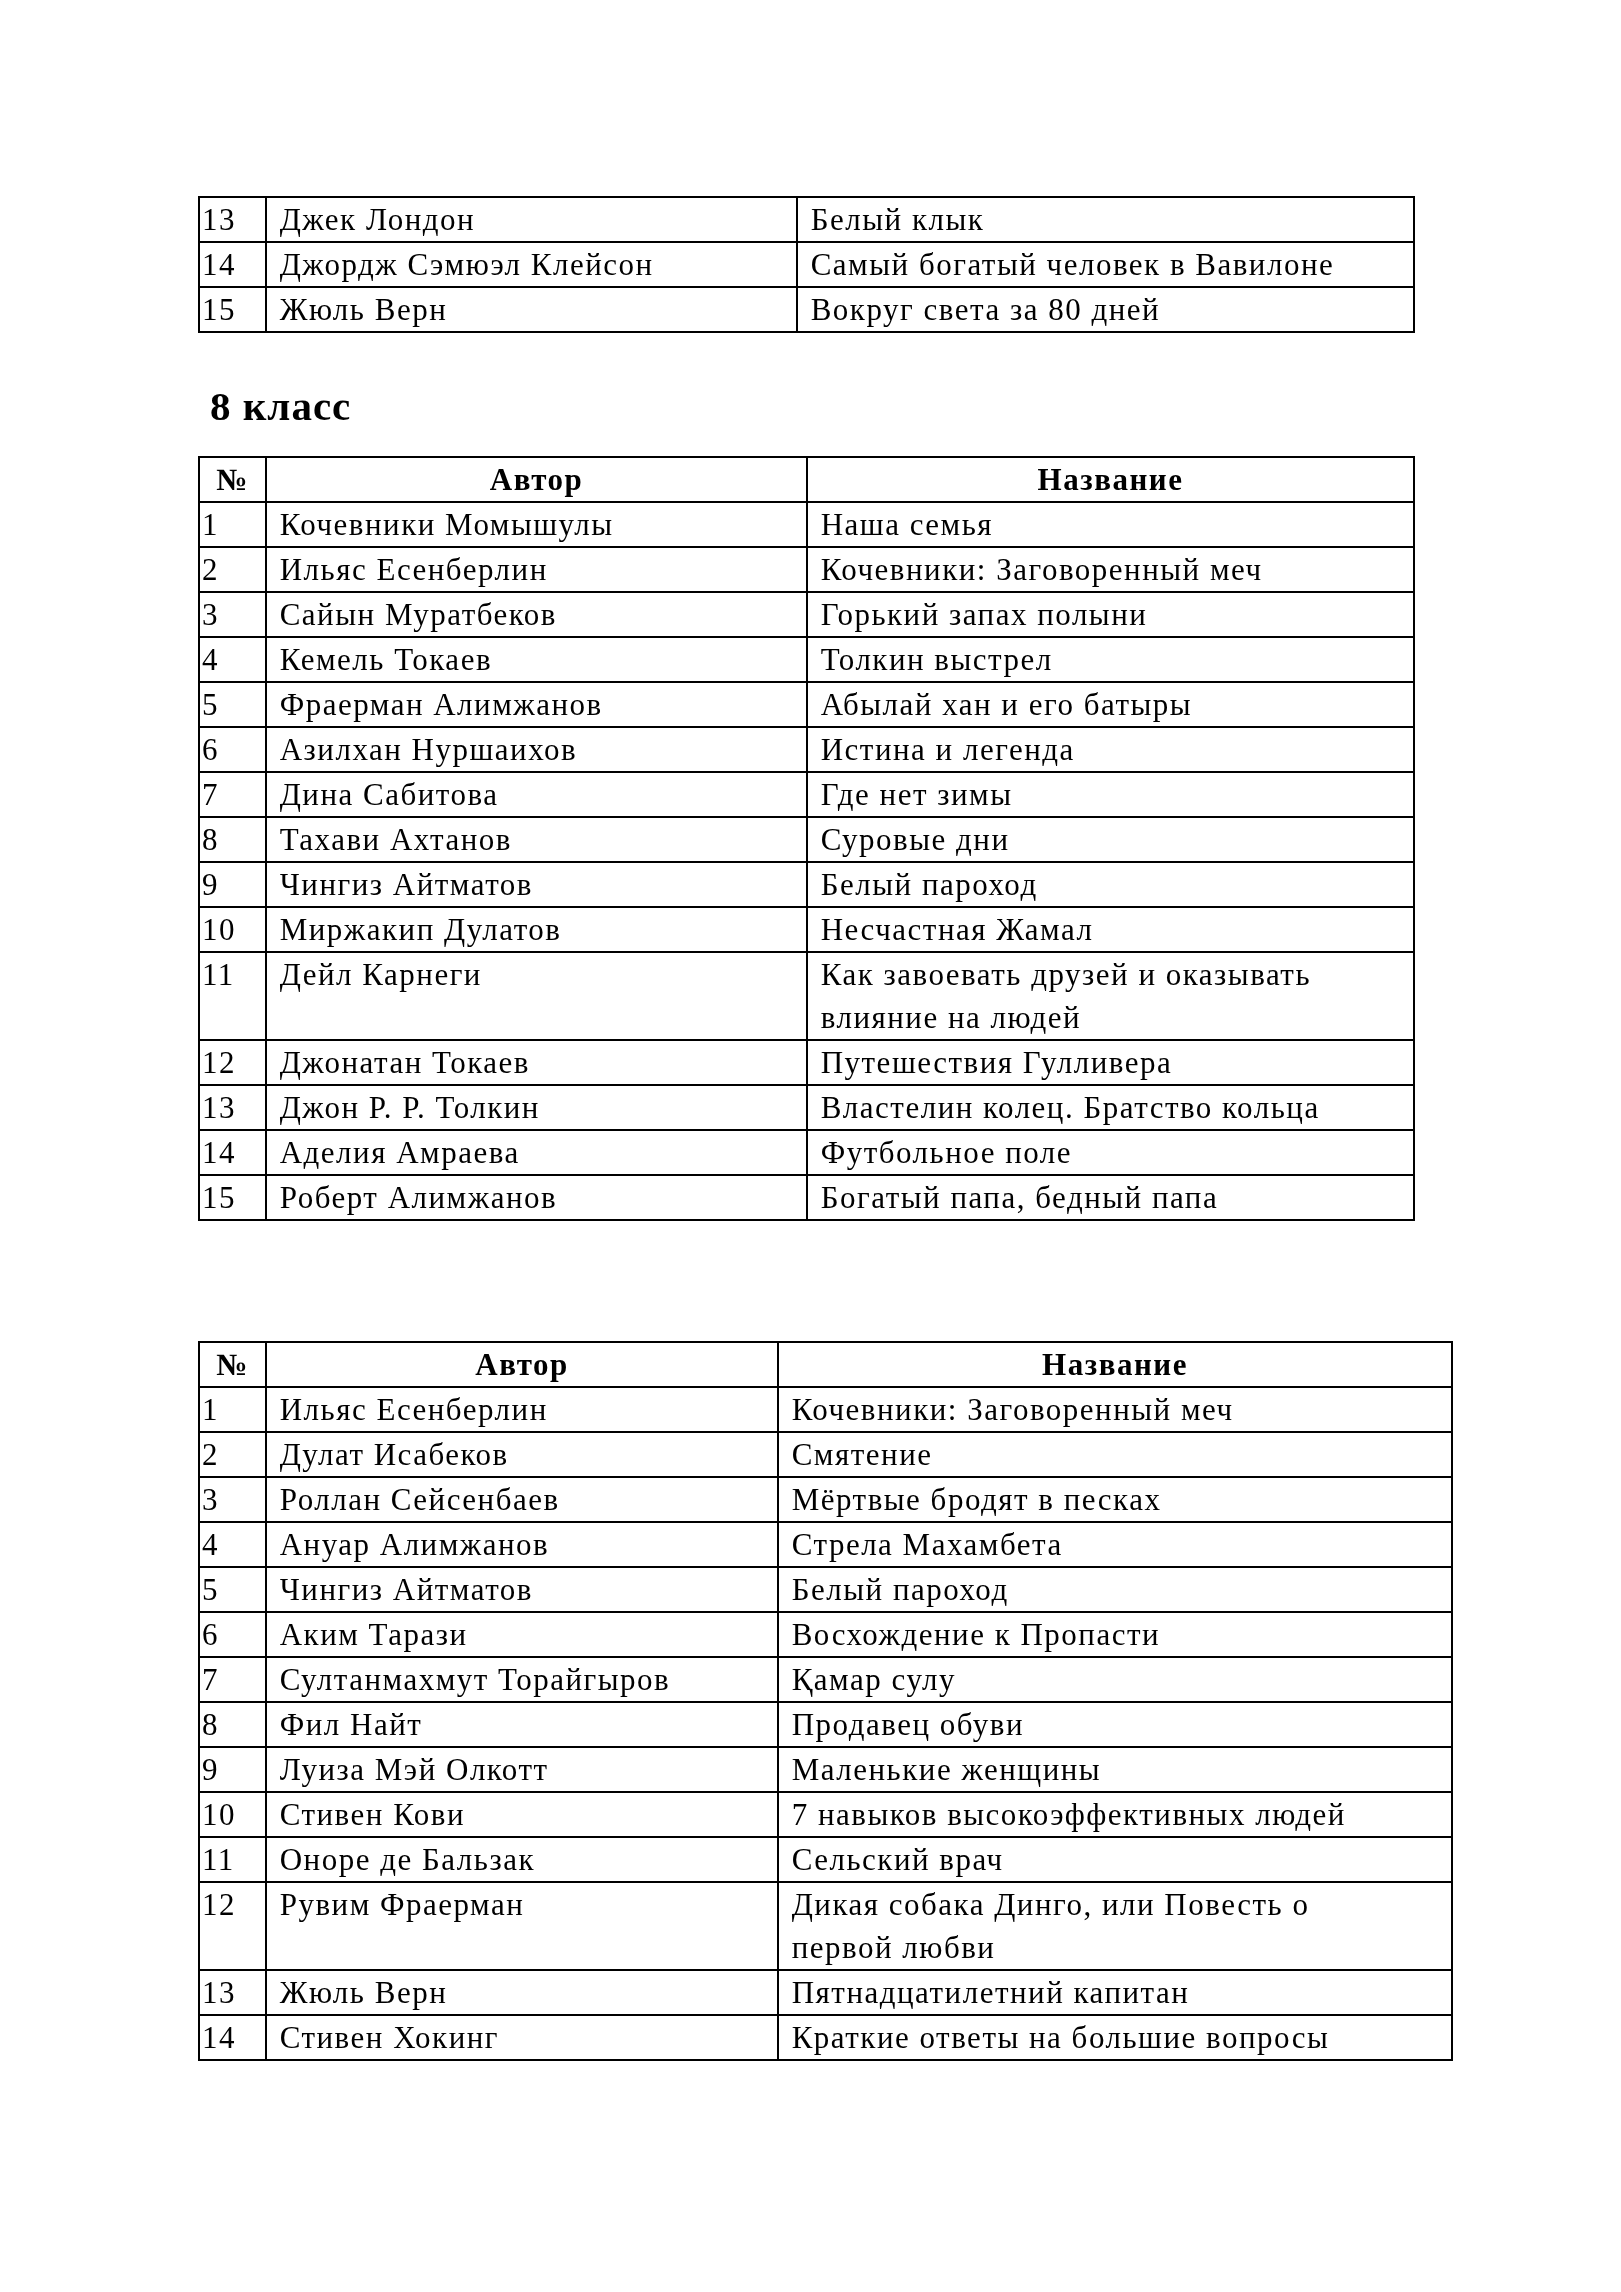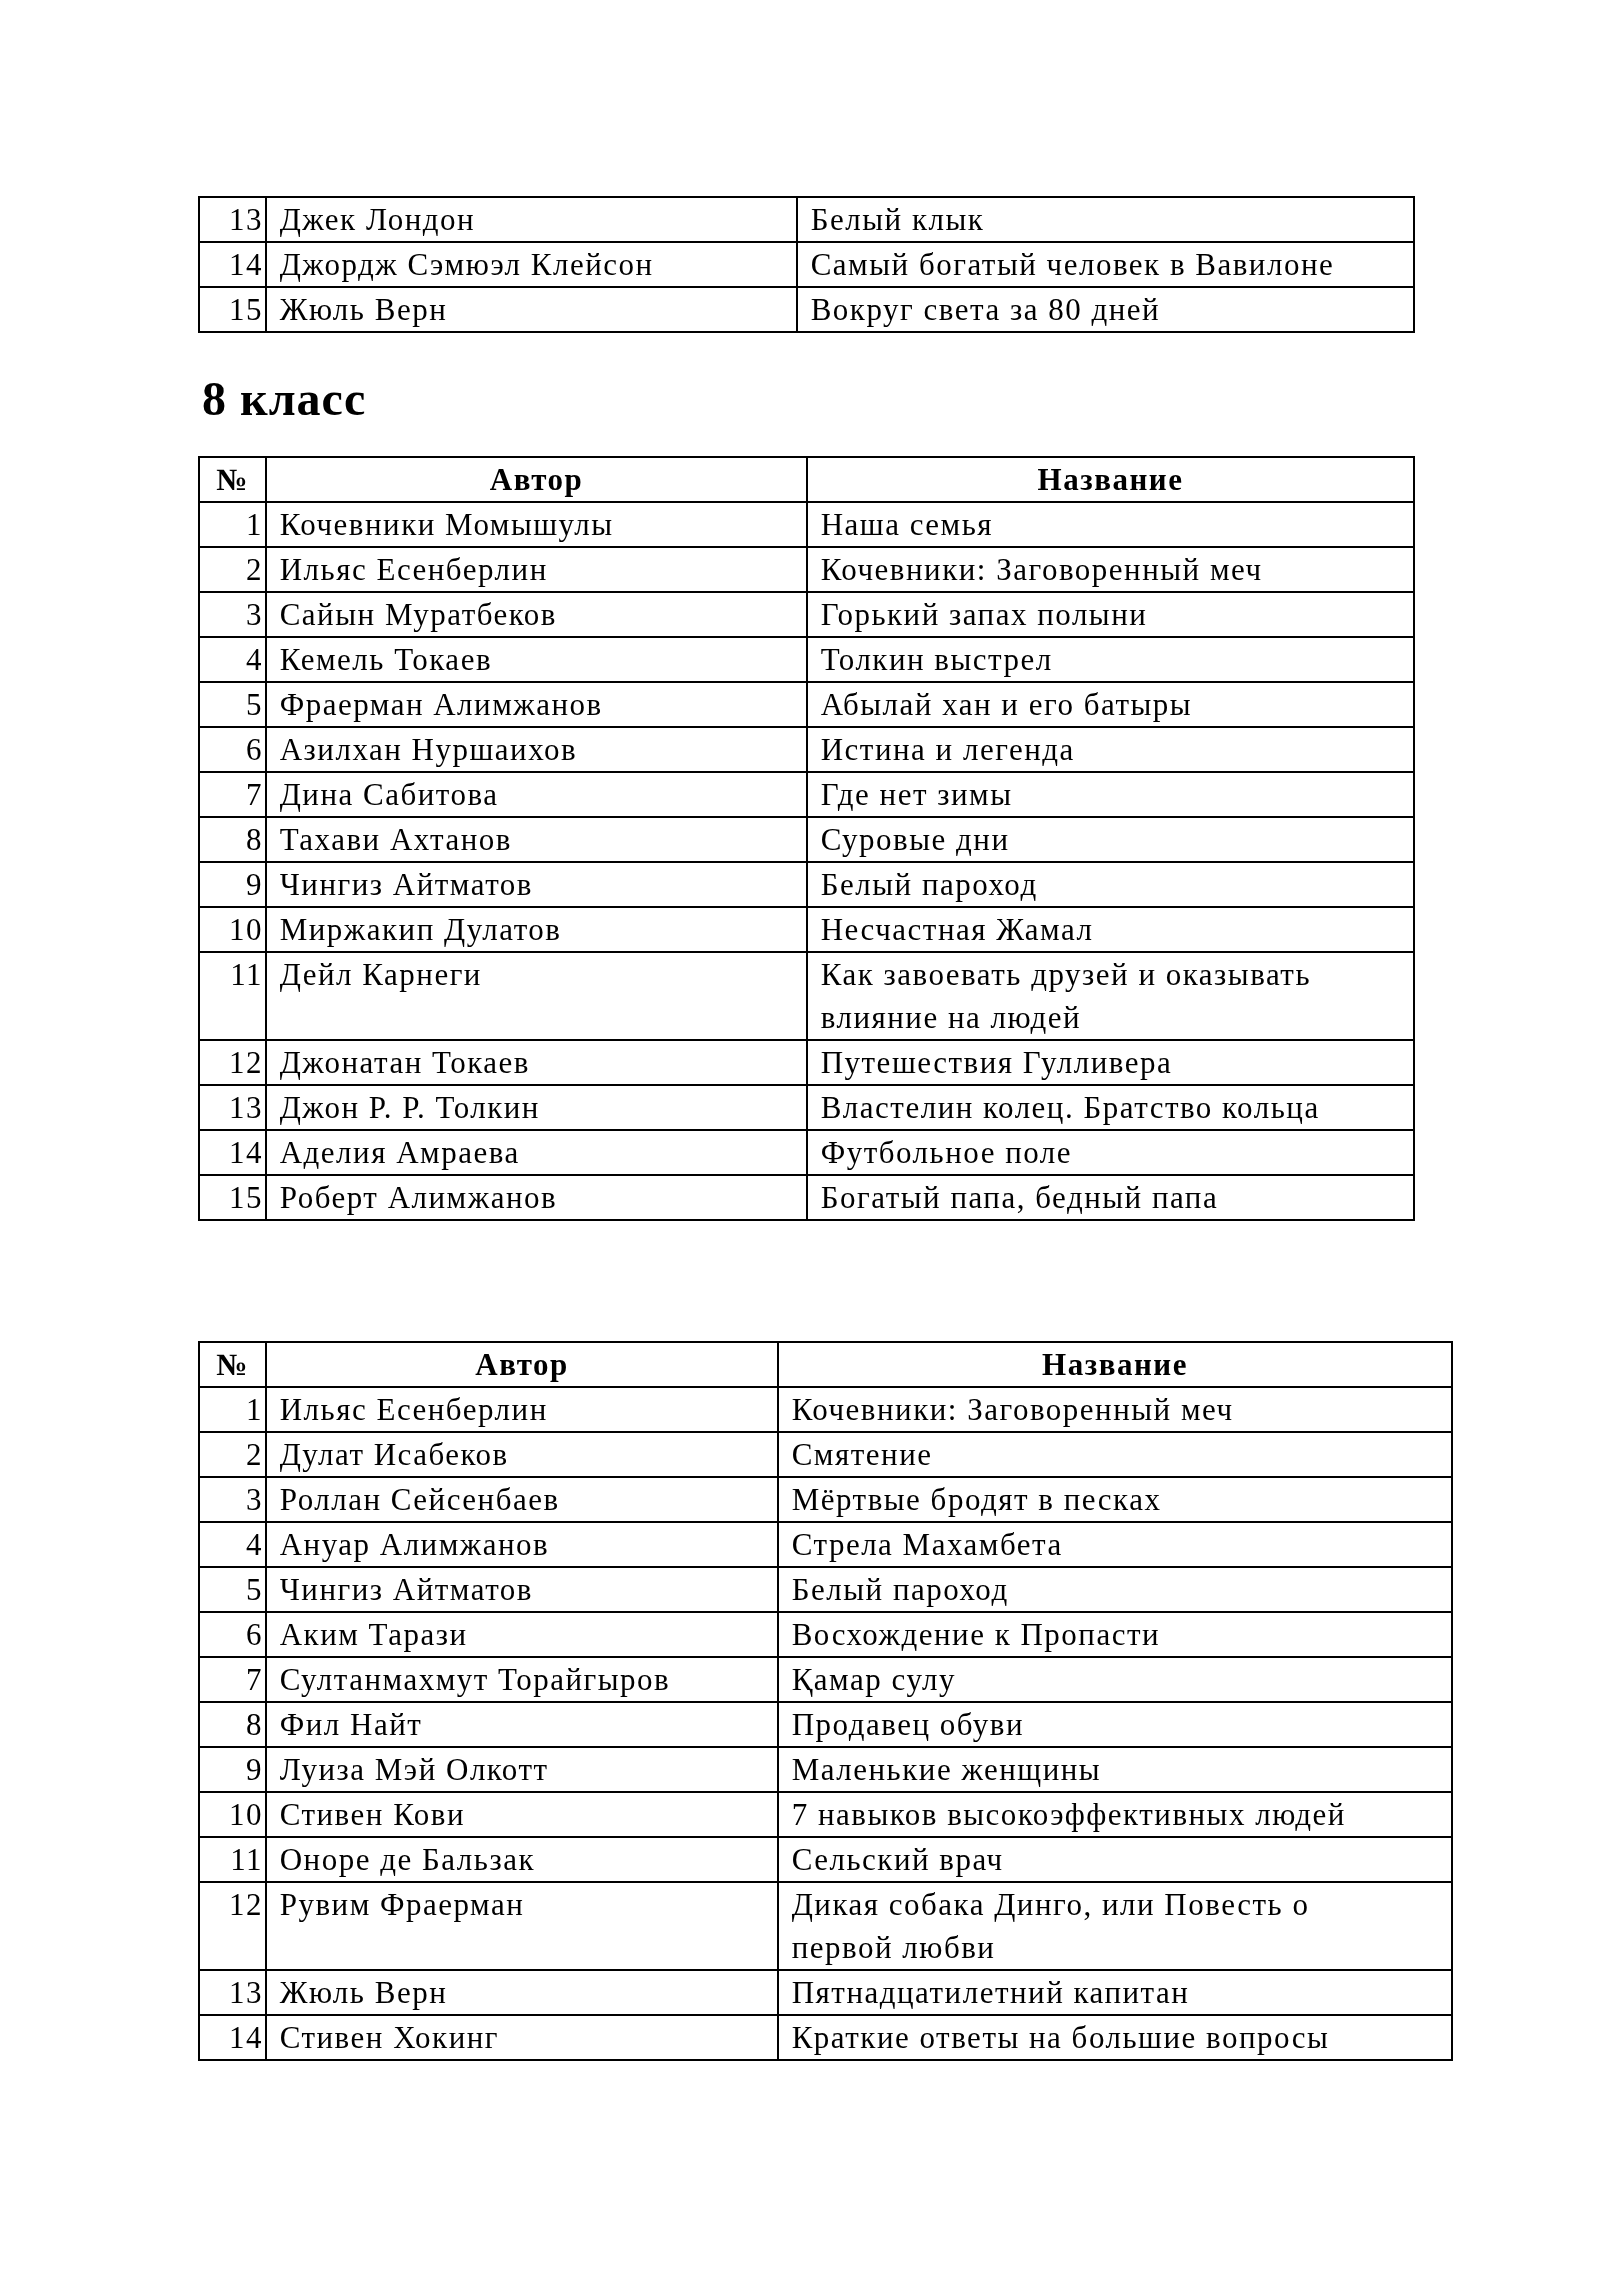--- a/index.html
+++ b/index.html
@@ -31,30 +31,30 @@
     overflow:hidden;
     text-align:left;
   }
   .tbl th{
     font-weight:bold;
     text-align:center;
     white-space:nowrap;
     padding:0 3.9px;
   }
   .tbl td.c-num{
-    text-align:right;
+    text-align:left;
     padding:0 2px;
   }
   .t-top{left:198px;top:196px;width:1214px;}
   .t-g8{left:198px;top:456px;width:1214px;}
   .t-g9{left:198px;top:1341px;width:1253px;}
   .grade-heading{
     position:absolute;
-    margin:4px;
-    font-size:48px;
+    margin:12px;
+    font-size:41px;
     line-height:43px;
     font-weight:700;
     letter-spacing:1px;
     font-family:Liberation Serif, serif;
   }
   .h-g8{left:198px;top:373px;}
   .h-g9{left:198px;top:1332px;}
 </style>
 </head>
 <body>

